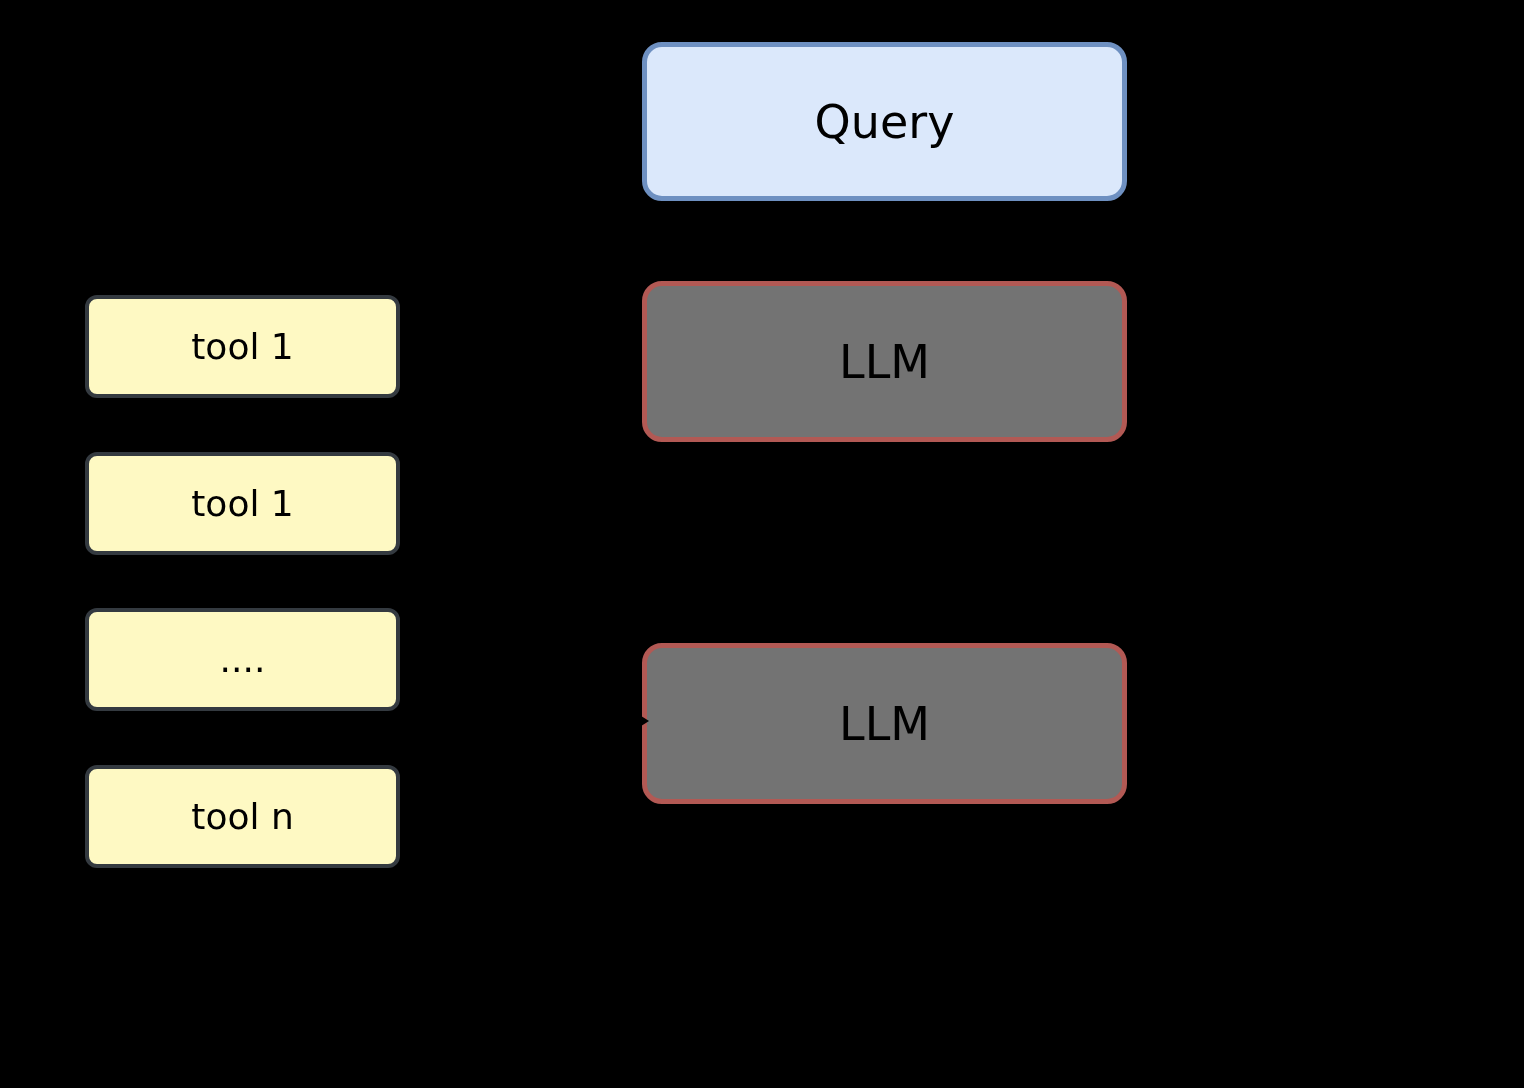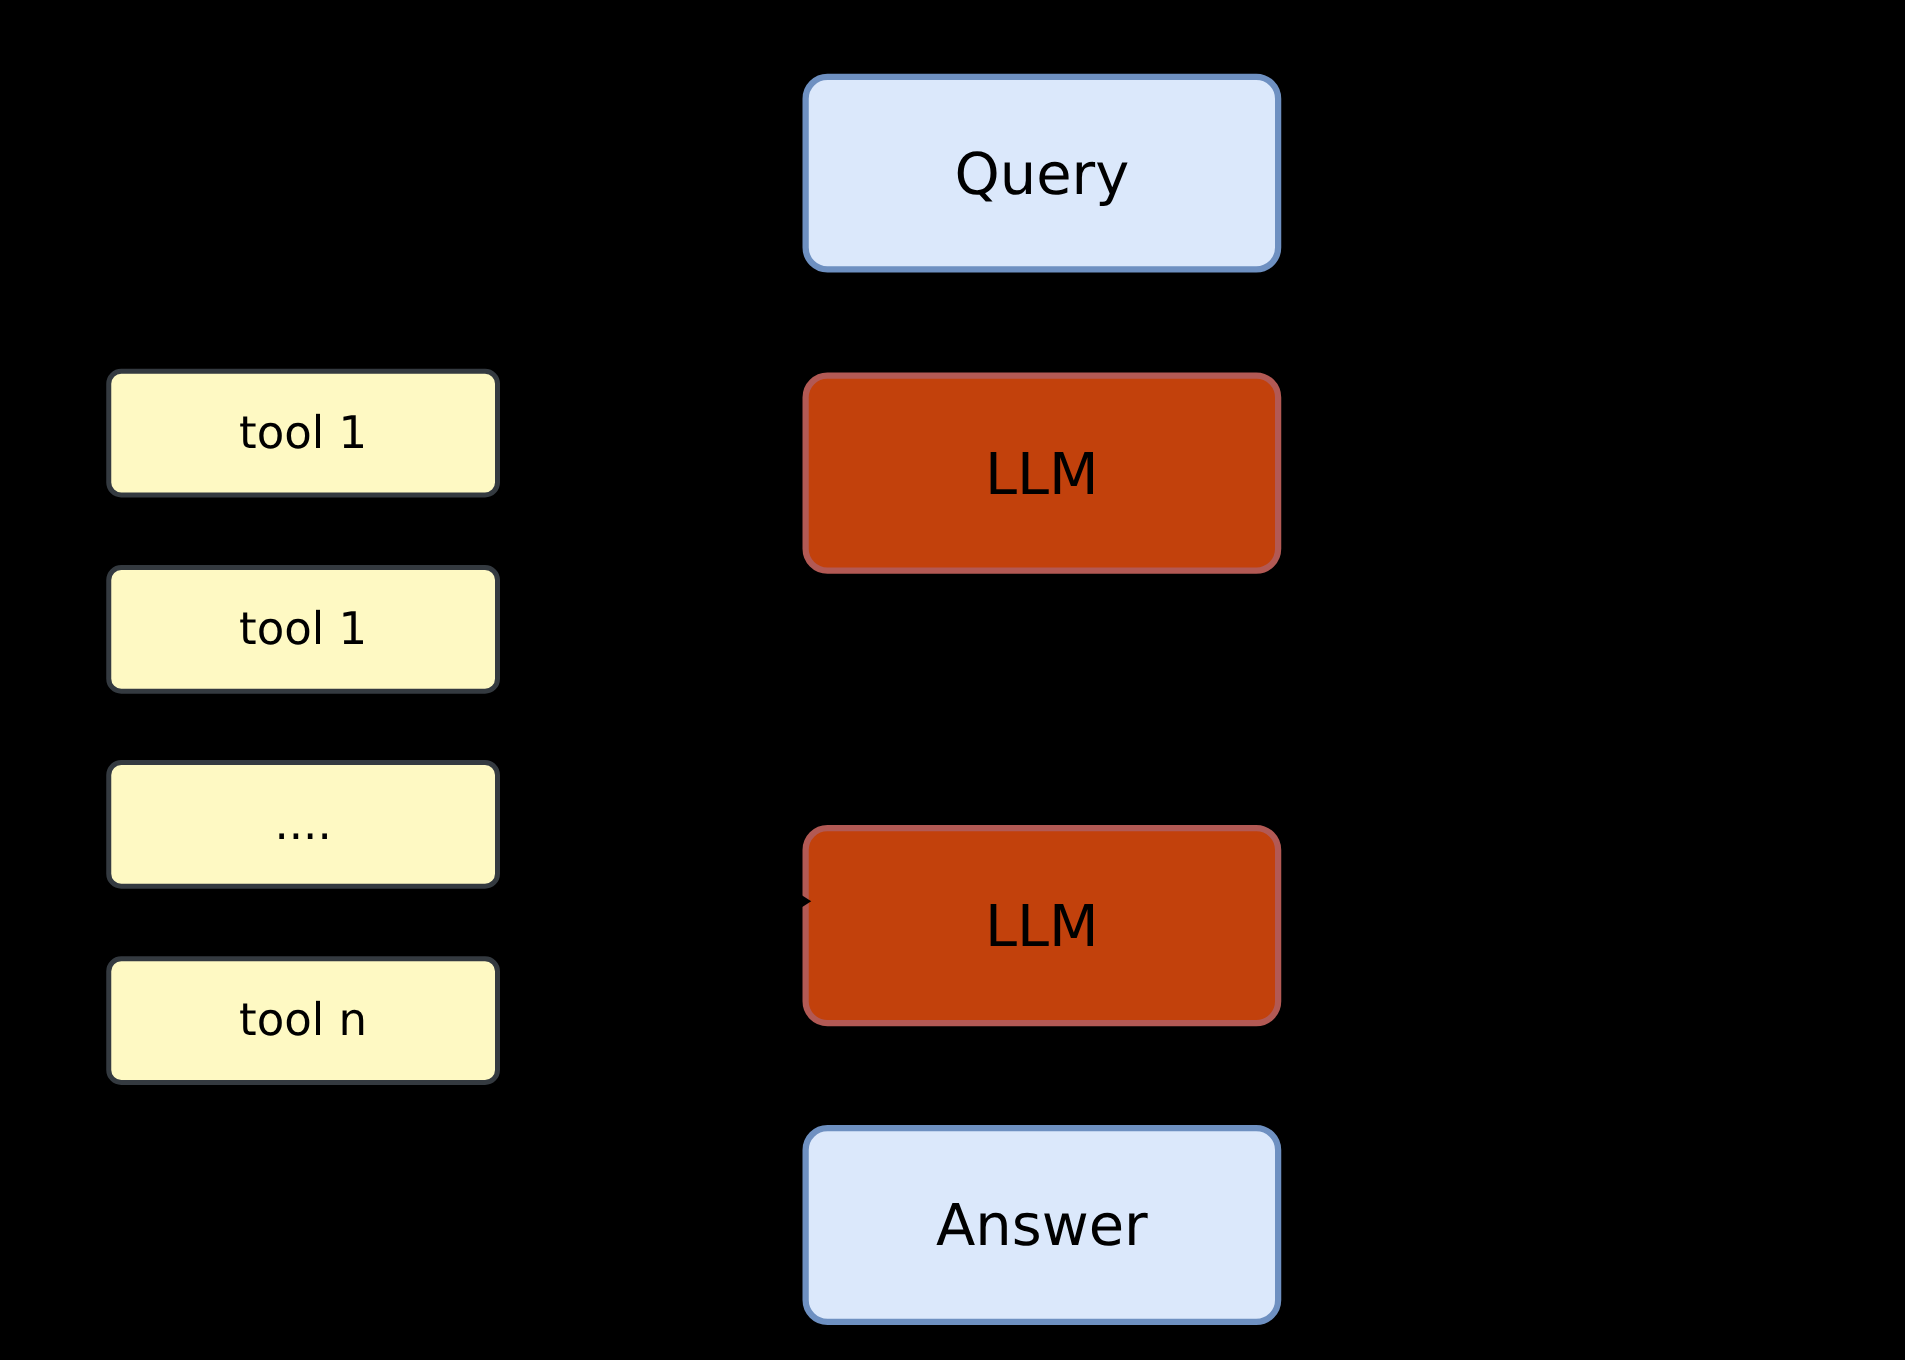--- a/index.html
+++ b/index.html
@@ -34,31 +34,30 @@
     width: 315px;
     height: 103px;
     background: #fef9c3;
     border: 4.5px solid #343a40;
     border-radius: 12px;
     font-size: 36px;
   }
   
   .flow-node {
     left: 642px;
-    width: 383px;
+    width: 485px;
     border-radius: 20px;
     font-size: 46px;
-    margin-top: 17px;
   }
   .flow-blue {
     background: #dbe8fb;
     border: 5px solid #6e90c1;
   }
   .flow-red {
-    background: #c2410c;
+    background: #737373;
     border: 5px solid #b25954;
   }
   
   .arrow-tip {
     position: absolute;
     left: 638px;
     top: 714px;
     width: 0;
     height: 0;
     border-top: 7px solid transparent;
@@ -87,19 +86,16 @@
 
   <div class="node flow-node flow-blue" style="top:42px;height:159px">
     <span class="label">Query</span>
   </div>
   <div class="node flow-node flow-red" style="top:281px;height:161px">
     <span class="label">LLM</span>
   </div>
   <div class="node flow-node flow-red" style="top:643px;height:161px">
     <span class="label">LLM</span>
   </div>
-  <div class="node flow-node flow-blue" style="top:883px;height:160px">
-    <span class="label">Answer</span>
-  </div>
 
   <div class="arrow-tip"></div>
 
 </div>
 
 </body></html>

